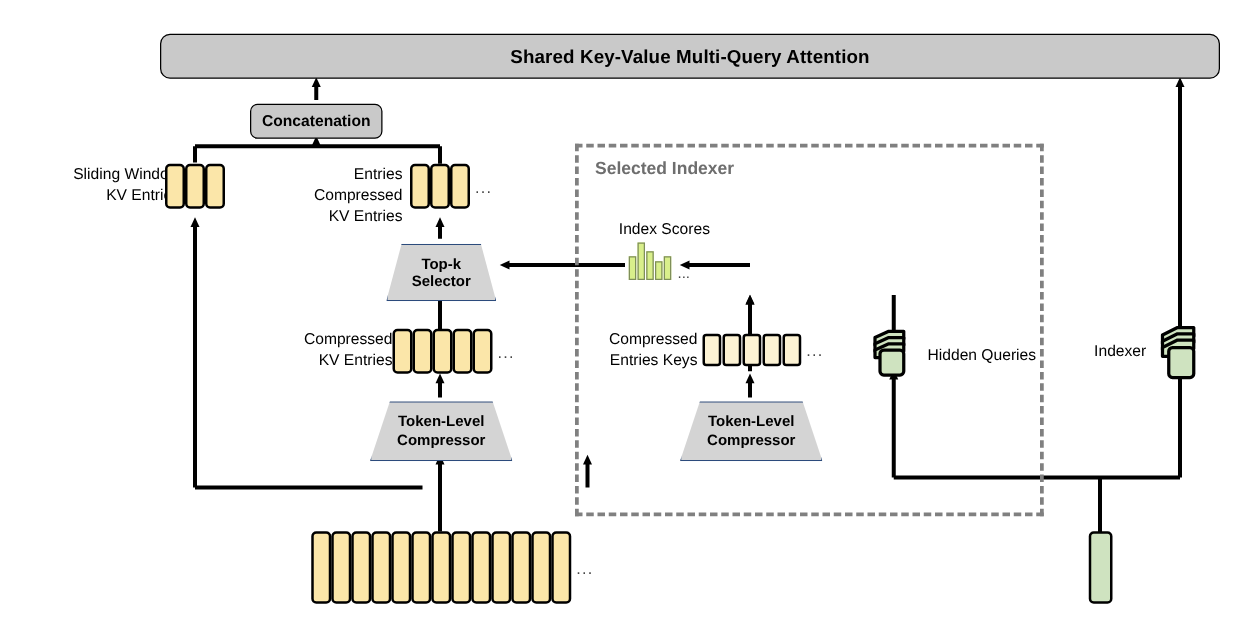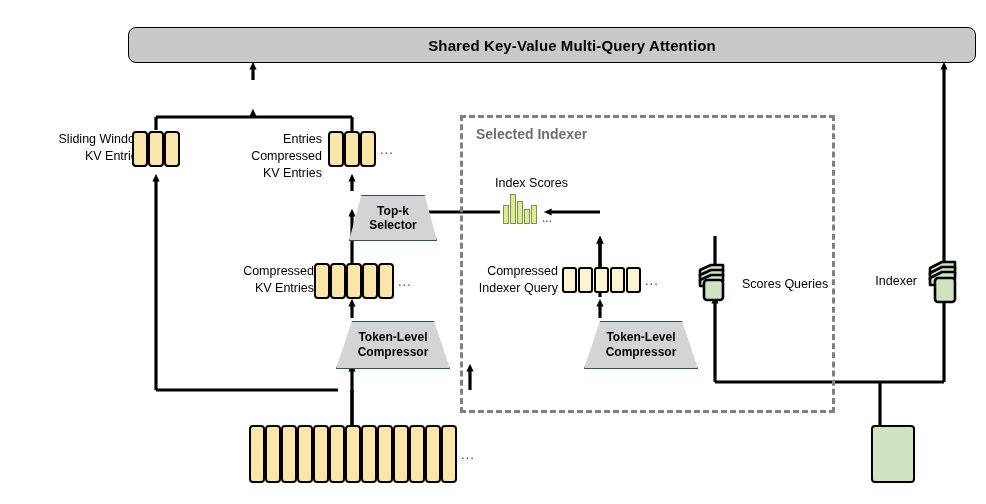--- a/index.html
+++ b/index.html
@@ -1,21 +1,21 @@
 <!DOCTYPE html>
 <html><head>
 <meta charset="utf-8">
 <style>
   html,body{margin:0;padding:0;background:#ffffff;}
   body{width:986px;height:504px;overflow:hidden;
        font-family:"Liberation Sans","DejaVu Sans",sans-serif;}
   #stage{position:relative;width:986px;height:504px;}
   svg#wires{position:absolute;left:0;top:0;width:986px;height:504px;}
 
-  .node{position:absolute;box-sizing:border-box;padding-left:40px;}
+  .node{position:absolute;box-sizing:border-box;}
 
   
   .attn-bar{
     left:128px;top:27px;width:848px;height:36px;
     background:#c9c9c9;border:1.6px solid #000;border-radius:8px;
     display:flex;align-items:center;justify-content:center;
     font-weight:bold;font-size:15px;color:#000;letter-spacing:.1px;
   }
   
   .concat{
@@ -149,20 +149,23 @@
     </g>
   </svg>
 
   <div class="node indexer-box"></div>
   <div class="indexer-title">Selected Indexer</div>
 
   <div class="node attn-bar">
     <span>Shared Key-Value Multi-Query Attention</span>
   </div>
 
+  <div class="node concat">
+    <span>Concatenation</span>
+  </div>
 
   <div class="lbl r" style="left:14px;top:131px;width:130px;">
     <div>Sliding Window</div>
     <div>KV Entries</div>
   </div>
   <div class="blockrow" style="left:132px;top:131px;" id="sliding-window-row">
       <div class="blk" style="width: 16px; height: 36px;"></div>
       <div class="blk" style="width: 16px; height: 36px; margin-left: 0px;"></div>
       <div class="blk" style="width: 16px; height: 36px; margin-left: 0px;"></div>
     </div>
@@ -231,21 +234,21 @@
       <div class="bar" style="height: 30px;"></div>
       <div class="bar" style="height: 23px;"></div>
       <div class="bar" style="height: 15px;"></div>
       <div class="bar" style="height: 19px;"></div>
     </div>
   <div class="scores-ellip">...</div>
 
 
   <div class="lbl r" style="left:470px;top:263px;width:88px;">
     <div>Compressed</div>
-    <div>Indexer Query</div>
+    <div>Entries Keys</div>
   </div>
   <div class="blockrow" style="left:562px;top:267px;" id="indexer-keys-row">
       <div class="blk light" style="width: 15px; height: 26px;"></div>
       <div class="blk light" style="width: 15px; height: 26px; margin-left: 1px;"></div>
       <div class="blk light" style="width: 15px; height: 26px; margin-left: 1px;"></div>
       <div class="blk light" style="width: 15px; height: 26px; margin-left: 1px;"></div>
       <div class="blk light" style="width: 15px; height: 26px; margin-left: 1px;"></div>
       <span class="ellip">...</span>
     </div>
 
@@ -260,21 +263,21 @@
     <svg width="44" height="44" viewBox="0 0 44 44">
       <g stroke="#000" stroke-width="2.6" fill="#cfe3c0" stroke-linejoin="round">
         <path d="M6,8 L17,3 L29,3 L29,9 L18,14 L6,14 Z"></path>
         <path d="M6,13 L17,8 L29,8 L29,14 L18,19 L6,19 Z"></path>
         <path d="M6,18 L17,13 L29,13 L29,19 L18,24 L6,24 Z"></path>
         <rect x="10" y="18" width="19" height="20" rx="3"></rect>
       </g>
     </svg>
   </div>
   <div class="lbl l" style="left:742px;top:276px;width:110px;">
-    <span>Scores Queries</span>
+    <span>Hidden Queries</span>
   </div>
 
   <div class="qstack" style="left:923px;top:258px;">
     <svg width="46" height="50" viewBox="0 0 46 50">
       <g stroke="#000" stroke-width="2.6" fill="#cfe3c0" stroke-linejoin="round">
         <path d="M7,10 L19,4 L32,4 L32,11 L20,17 L7,17 Z"></path>
         <path d="M7,15 L19,9 L32,9 L32,16 L20,22 L7,22 Z"></path>
         <path d="M7,20 L19,14 L32,14 L32,21 L20,27 L7,27 Z"></path>
         <rect x="12" y="20" width="20" height="24" rx="3"></rect>
       </g>

